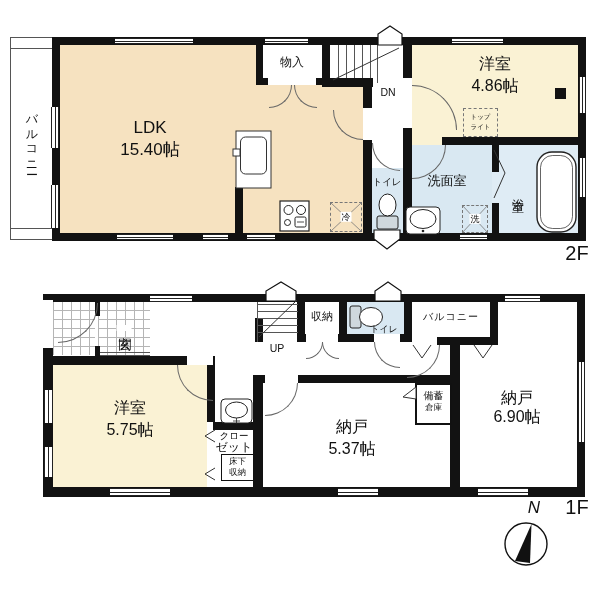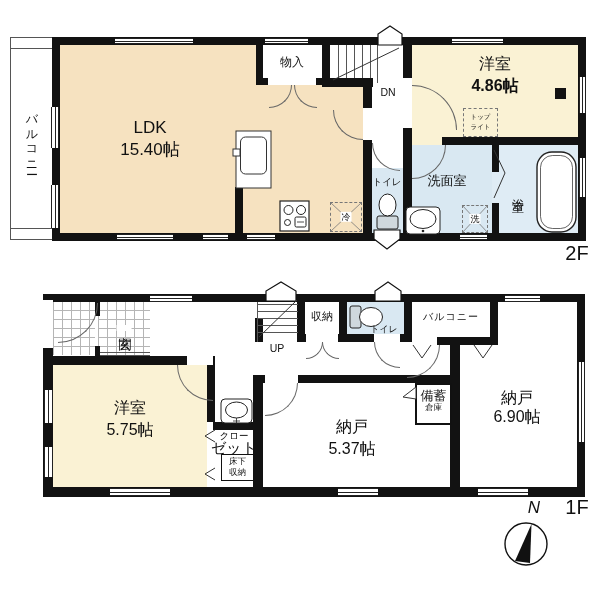--- a/index.html
+++ b/index.html
@@ -237,43 +237,43 @@
       <polygon points="531.5,524 530,563 515,561" fill="#111"></polygon>
     </g>
   </svg>
 
   <div class="lbl vert" style="left:31px;top:138px;font-size:12px;">バルコニー</div>
   <div class="lbl" style="left:150px;top:128px;font-size:17px;">LDK</div>
   <div class="lbl" style="left:150px;top:150px;font-size:17px;">15.40帖</div>
   <div class="lbl" style="left:292px;top:63px;font-size:12px;">物入</div>
   <div class="lbl" style="left:388px;top:92px;font-size:10.5px;">DN</div>
   <div class="lbl" style="left:495px;top:64px;font-size:16px;">洋室</div>
-  <div class="lbl" style="left:495px;top:86px;font-size:16px;font-weight:bold;">4.86帖</div>
+  <div class="lbl" style="left:495px;top:86px;font-size:16px;">4.86帖</div>
   <div class="lbl" style="left:480.5px;top:117px;font-size:6.5px;">トップ</div>
   <div class="lbl" style="left:480.5px;top:127px;font-size:6.5px;">ライト</div>
   <div class="lbl" style="left:387px;top:182px;font-size:9.5px;">トイレ</div>
   <div class="lbl" style="left:447px;top:181px;font-size:13px;">洗面室</div>
   <div class="lbl vert" style="left:517px;top:191px;font-size:12px;">浴室</div>
   <div class="lbl" style="left:346px;top:217px;font-size:9px;background:#fff;padding:0 1px;">冷</div>
   <div class="lbl" style="left:475px;top:219px;font-size:9px;background:#fff;padding:0 1px;">洗</div>
   <div class="lbl" style="left:577px;top:253px;font-size:20px;">2F</div>
 
   <div class="lbl vert" style="left:124px;top:328px;font-size:13px;background:#fff;padding:1px 0;">玄関</div>
   <div class="lbl" style="left:277px;top:348px;font-size:10.5px;">UP</div>
   <div class="lbl" style="left:322px;top:316px;font-size:11px;">収納</div>
   <div class="lbl" style="left:384px;top:329px;font-size:9px;">トイレ</div>
   <div class="lbl" style="left:451px;top:317px;font-size:10px;letter-spacing:1px;">バルコニー</div>
   <div class="lbl" style="left:130px;top:408px;font-size:16px;">洋室</div>
   <div class="lbl" style="left:130px;top:430px;font-size:16px;">5.75帖</div>
   <div class="lbl" style="left:234px;top:436px;font-size:9.5px;">クロー</div>
-  <div class="lbl" style="left:234px;top:448px;font-size:15px;">ゼット</div>
+  <div class="lbl" style="left:234px;top:448px;font-size:12px;">ゼット</div>
   <div class="lbl" style="left:237.5px;top:462px;font-size:8.5px;">床下</div>
   <div class="lbl" style="left:237.5px;top:473px;font-size:8.5px;">収納</div>
   <div class="lbl" style="left:352px;top:427px;font-size:16px;">納戸</div>
   <div class="lbl" style="left:352px;top:449px;font-size:16px;">5.37帖</div>
-  <div class="lbl" style="left:433.5px;top:396px;font-size:13px;text-align:right;">備蓄</div>
+  <div class="lbl" style="left:433.5px;top:396px;font-size:10px;text-align:right;">備蓄</div>
   <div class="lbl" style="left:433.5px;top:408px;font-size:8.5px;">倉庫</div>
   <div class="lbl" style="left:517px;top:398px;font-size:16px;">納戸</div>
   <div class="lbl" style="left:517px;top:417px;font-size:16px;">6.90帖</div>
   <div class="lbl" style="left:577px;top:507px;font-size:20px;">1F</div>
   <div class="lbl" style="left:534px;top:508px;font-size:17px;font-style:italic;">N</div>
 
 </div>
 
 </body></html>

